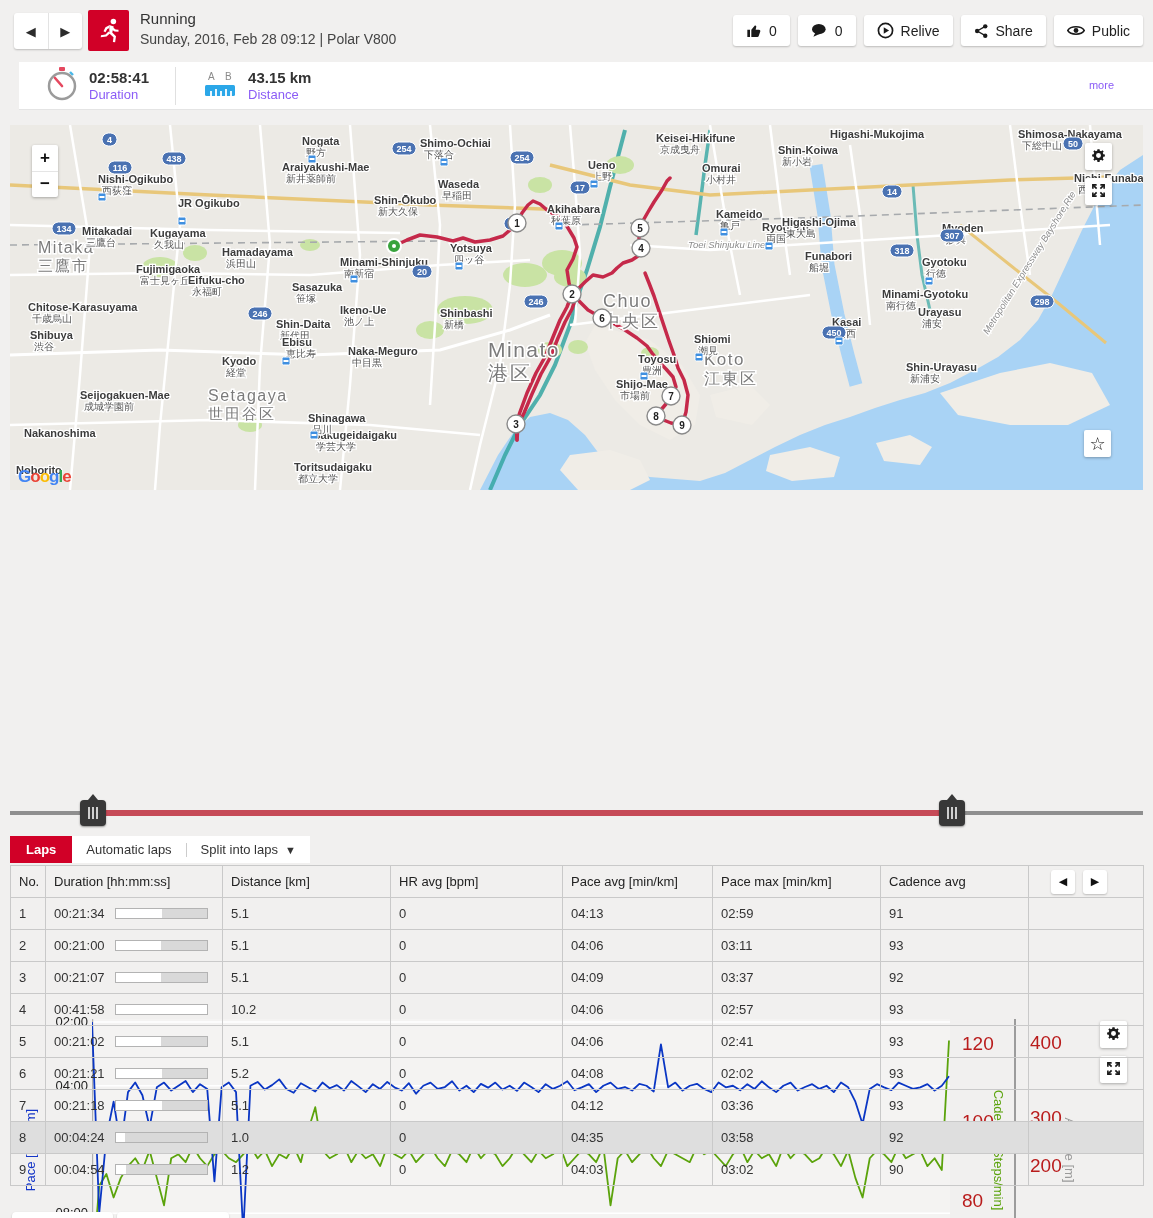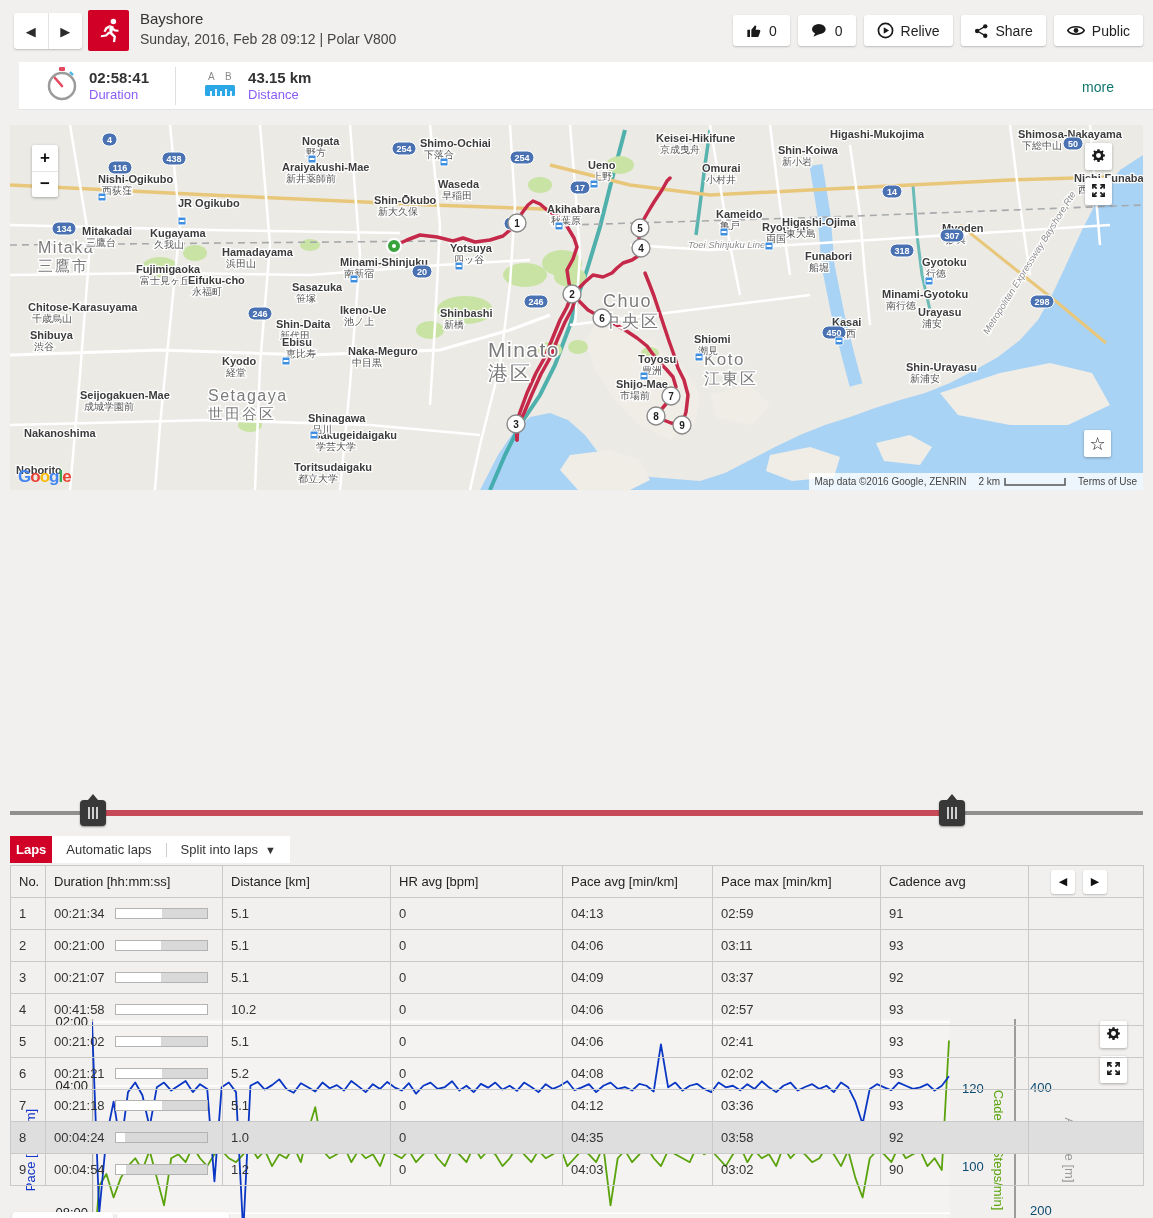--- a/index.html
+++ b/index.html
@@ -20,21 +20,21 @@
   #header-actions { position:absolute; right:10px; top:15px; display:flex; gap:8px; }
   .hbtn { height:31px; display:flex; align-items:center; gap:7px; padding:0 13px; font-size:14px; color:#222; cursor:pointer; }
   .hbtn svg { display:block; }
 
   
   #statsbar { position:absolute; left:0; top:62px; width:1153px; height:48px; background:#fff; border-bottom:1px solid #e4e4e4; display:flex; align-items:center;margin-left:19px; }
   .stat { display:flex; align-items:center; gap:10px; padding:0 26px; height:38px; }
   .stat + .stat { border-left:1px solid #e0e0e0; }
   .stat .txt .v { font-size:15px; font-weight:bold; color:#333; }
   .stat .txt .l { font-size:13px; color:#8b5cf6; margin-top:1px; }
-  #more-link { position:absolute; right:58px; top:17px; font-size:14px; color:#0f766e; cursor:pointer; }
+  #more-link { position:absolute; right:58px; top:17px; font-size:11px; color:#8b5cf6; cursor:pointer; }
 
   
   #map { position:absolute; left:10px; top:125px; width:1133px; height:365px; background:#eceae5; overflow:hidden; }
   #map svg text { paint-order:stroke; stroke:#ffffff; stroke-width:2.5px; fill:#3c3c3c; }
   #map svg text.d { fill:#7b7b7b; letter-spacing:1.5px; stroke-width:3px; }
   #map svg text.dj { fill:#7b7b7b; letter-spacing:2px; stroke-width:3px; }
   #map svg text.sub { fill:#555; }
   #map svg text.sh { stroke:none; fill:#fff; paint-order:normal; }
   #map svg text.lbl2 { fill:#8d8d8d; font-style:italic; }
   .mapbtn { position:absolute; width:27px; height:27px; background:#fff; border-radius:2px; box-shadow:0 1px 3px rgba(0,0,0,.3); display:flex; align-items:center; justify-content:center; cursor:pointer; font-size:15px; color:#111; }
@@ -42,37 +42,37 @@
   #zoomctl div { flex:1; display:flex; align-items:center; justify-content:center; font-size:17px; font-weight:bold; cursor:pointer; color:#111; }
   #zoomctl div:first-child { border-bottom:1px solid #e5e5e5; }
   #map-attrib { position:absolute; right:0; bottom:0; height:17px; display:flex; align-items:center; font-size:10px; color:#444; }
   #map-attrib .seg { background:rgba(255,255,255,.8); padding:2px 6px; height:17px; display:flex; align-items:center; gap:4px; }
   #google-logo { position:absolute; left:8px; bottom:3px; font-size:17px; font-weight:bold; letter-spacing:-1px; }
 
   
   #chart-section { position:absolute; left:0; top:505px; width:1153px; height:300px; }
   #plot { position:absolute; left:92px; top:509px; }
   .ytick { position:absolute; width:52px; text-align:right; font-size:13px; color:#222; }
-  .rtick { position:absolute; font-size:13px; color:#0c4a6e;margin-top:48px; }
+  .rtick { position:absolute; font-size:19px; color:#b91c1c; }
   .vtitle { position:absolute; white-space:nowrap; font-size:13px; transform:translate(-50%,-50%) rotate(-90deg); }
   .vtitle.cw { transform:translate(-50%,-50%) rotate(90deg); }
   #axis-sep { position:absolute; left:1014px; top:514px; width:2px; height:262px; background:#9c9c9c; }
   .chartbtn { position:absolute; left:1100px; }
 
   
   #slider-track { position:absolute; left:10px; top:811px; width:1133px; height:4px; background:#8f8f8f; }
   #slider-range { position:absolute; left:93px; top:810px; width:859px; height:6px; background:#c64a57; }
   .shandle { position:absolute; top:800px; width:26px; height:26px; background:#383838; border-radius:4px; box-shadow:0 1px 2px rgba(0,0,0,.4); cursor:ew-resize; }
   .shandle:before { content:""; position:absolute; left:8px; top:-6px; border-left:5px solid transparent; border-right:5px solid transparent; border-bottom:6px solid #383838; }
   .shandle i { position:absolute; top:7px; width:2px; height:12px; background:#cfcfcf; }
   .shandle i:nth-child(1){left:8px} .shandle i:nth-child(2){left:12px} .shandle i:nth-child(3){left:16px}
 
   
   #laps-tabs { position:absolute; left:10px; top:836px; height:27px; display:flex; }
-  #tab-laps { background:#d10027; color:#fff; font-weight:bold; font-size:13px; padding:0 6px; display:flex; align-items:center; cursor:pointer; }
+  #tab-laps { background:#d10027; color:#fff; font-weight:bold; font-size:13px; padding:0 16px; display:flex; align-items:center; cursor:pointer; }
   #tabs-rest { background:#fff; display:flex; align-items:center; font-size:13px; color:#333; padding:0 14px; gap:14px; }
   #tabs-rest .sep { width:1px; height:14px; background:#ccc; }
   #tabs-rest .t { cursor:pointer; display:flex; align-items:center; gap:7px; }
   #laps-table { position:absolute; left:10px; top:865px; width:1133px; border-collapse:collapse; table-layout:fixed; font-size:13px; }
   #laps-table th, #laps-table td { border:1px solid #c9c9c9; padding:0 8px; height:32px; text-align:left; font-weight:normal; }
   #laps-table th { font-weight:normal; color:#222; }
   #laps-table tr.sel td { background:#dedede; }
   .durcell { display:flex; align-items:center; gap:10px; }
   .durbar { width:93px; height:11px; border:1px solid #b3b3b3; background:#d9d9d9; }
   .durbar i { display:block; height:100%; background:#fff; }
@@ -95,21 +95,21 @@
         <g fill="#fff">
           <circle cx="15.5" cy="4.4" r="2.2"></circle>
           <path d="M12.2 7.2 L15.8 8.4 L14.6 13.2 L17.6 16.2 L16.9 21 L15.1 20.7 L15.6 16.9 L12.3 13.9 Z"></path>
           <path d="M12.3 7.4 L9.2 9.0 L7.6 12.2 L9.2 12.9 L10.6 10.3 L12.0 9.7 Z"></path>
           <path d="M13.9 10.5 L16.5 12.3 L19.6 12.6 L19.6 11.0 L17.3 10.7 L15.2 9.2 Z"></path>
           <path d="M13.1 13.6 L10.0 16.3 L5.4 17.0 L5.6 15.3 L9.2 14.8 L11.6 12.4 Z"></path>
         </g>
       </svg>
   </div>
   <div id="title-block">
-    <div id="page-title">Bayshore</div>
+    <div id="page-title">Running</div>
     <div id="page-subtitle">Sunday, 2016, Feb 28 09:12  |  Polar V800</div>
   </div>
   <div id="header-actions">
     <div class="hbtn card">
       <span>
           <svg width="16" height="16" viewBox="0 0 24 24" fill="#1a1a1a">
             <path d="M2 10h4v11H2zM8 21h9c1 0 1.8-.6 2.1-1.5l2.3-6.8c.4-1.3-.5-2.7-1.9-2.7h-5l.9-4.2c.2-.9-.4-1.8-1.3-2l-.8-.2L8 10z"></path>
           </svg>
         </span>
       <span>0</span>
@@ -665,51 +665,41 @@
   <div class="mapbtn" style="left:1075px;top:53px">
     <span><svg width="15" height="15" viewBox="0 0 24 24" stroke="#1a1a1a" stroke-width="2.6" fill="none">
           <path d="M3 9 L3 3 L9 3 M15 3 L21 3 L21 9 M21 15 L21 21 L15 21 M9 21 L3 21 L3 15"></path>
           <path d="M3 3 L9 9 M21 3 L15 9 M21 21 L15 15 M3 21 L9 15"></path>
         </svg></span>
   </div>
   <div class="mapbtn" style="left:1074px;top:305px;font-size:18px">
     <span>☆</span>
   </div>
   <div id="google-logo"><span style="color: rgb(66, 133, 244);">G</span><span style="color: rgb(234, 67, 53);">o</span><span style="color: rgb(251, 188, 5);">o</span><span style="color: rgb(66, 133, 244);">g</span><span style="color: rgb(52, 168, 83);">l</span><span style="color: rgb(234, 67, 53);">e</span></div>
-  <div id="map-attrib">
-    <div class="seg">Map data ©2016 Google, ZENRIN</div>
-    <div class="seg">
-      <span>2 km</span>
-      <svg width="62" height="9">
-          <path d="M1 1 L1 8 L61 8 L61 1" stroke="#555" stroke-width="1.5" fill="none"></path>
-        </svg>
-    </div>
-    <div class="seg">Terms of Use</div>
-  </div>
 </div>
 
 <div id="chart-section">
   <div class="vtitle" style="left: 30px; top: 645px; color: rgb(20, 53, 200);">Pace [min/km]</div>
   <div class="vtitle cw" style="left: 998px; top: 645px; color: rgb(91, 163, 12);">Cadence [Steps/min]</div>
   <div class="vtitle cw" style="left: 1069px; top: 645px; color: rgb(154, 154, 154);">Altitude [m]</div>
   <div id="yticks-pace">
       <div class="ytick" style="left: 36px; top: 509px;">02:00</div>
       <div class="ytick" style="left: 36px; top: 572.75px;">04:00</div>
       <div class="ytick" style="left: 36px; top: 636.5px;">06:00</div>
       <div class="ytick" style="left: 36px; top: 700.25px;">08:00</div>
     </div>
   <div id="yticks-cad">
       <div class="rtick" style="left: 962px; top: 527.5px;">120</div>
       <div class="rtick" style="left: 962px; top: 606px;">100</div>
       <div class="rtick" style="left: 962px; top: 684.5px;">80</div>
     </div>
   <div id="axis-sep"></div>
   <div id="yticks-alt">
       <div class="rtick" style="left: 1030px; top: 526.98px;">400</div>
-      <div class="rtick" style="left: 1030px; top: 566px; padding-left: 39px;">300</div>
+      <div class="rtick" style="left: 1030px; top: 602px;">300</div>
       <div class="rtick" style="left: 1030px; top: 649.64px;">200</div>
       <div class="rtick" style="left: 1030px; top: 710.97px;">100</div>
     </div>
   <div id="xticks"></div>
   <svg id="plot" width="860" height="268">
       <rect x="0" y="5" width="858" height="260" fill="#f4f3f2"></rect>
       <line x1="1" y1="8" x2="858" y2="8" stroke="#ffffff" stroke-width="1.3"></line>
       <line x1="1" y1="71.75" x2="858" y2="71.75" stroke="#ffffff" stroke-width="1.3"></line>
       <line x1="1" y1="135.5" x2="858" y2="135.5" stroke="#ffffff" stroke-width="1.3"></line>
       <line x1="1" y1="199.25" x2="858" y2="199.25" stroke="#ffffff" stroke-width="1.3"></line>

